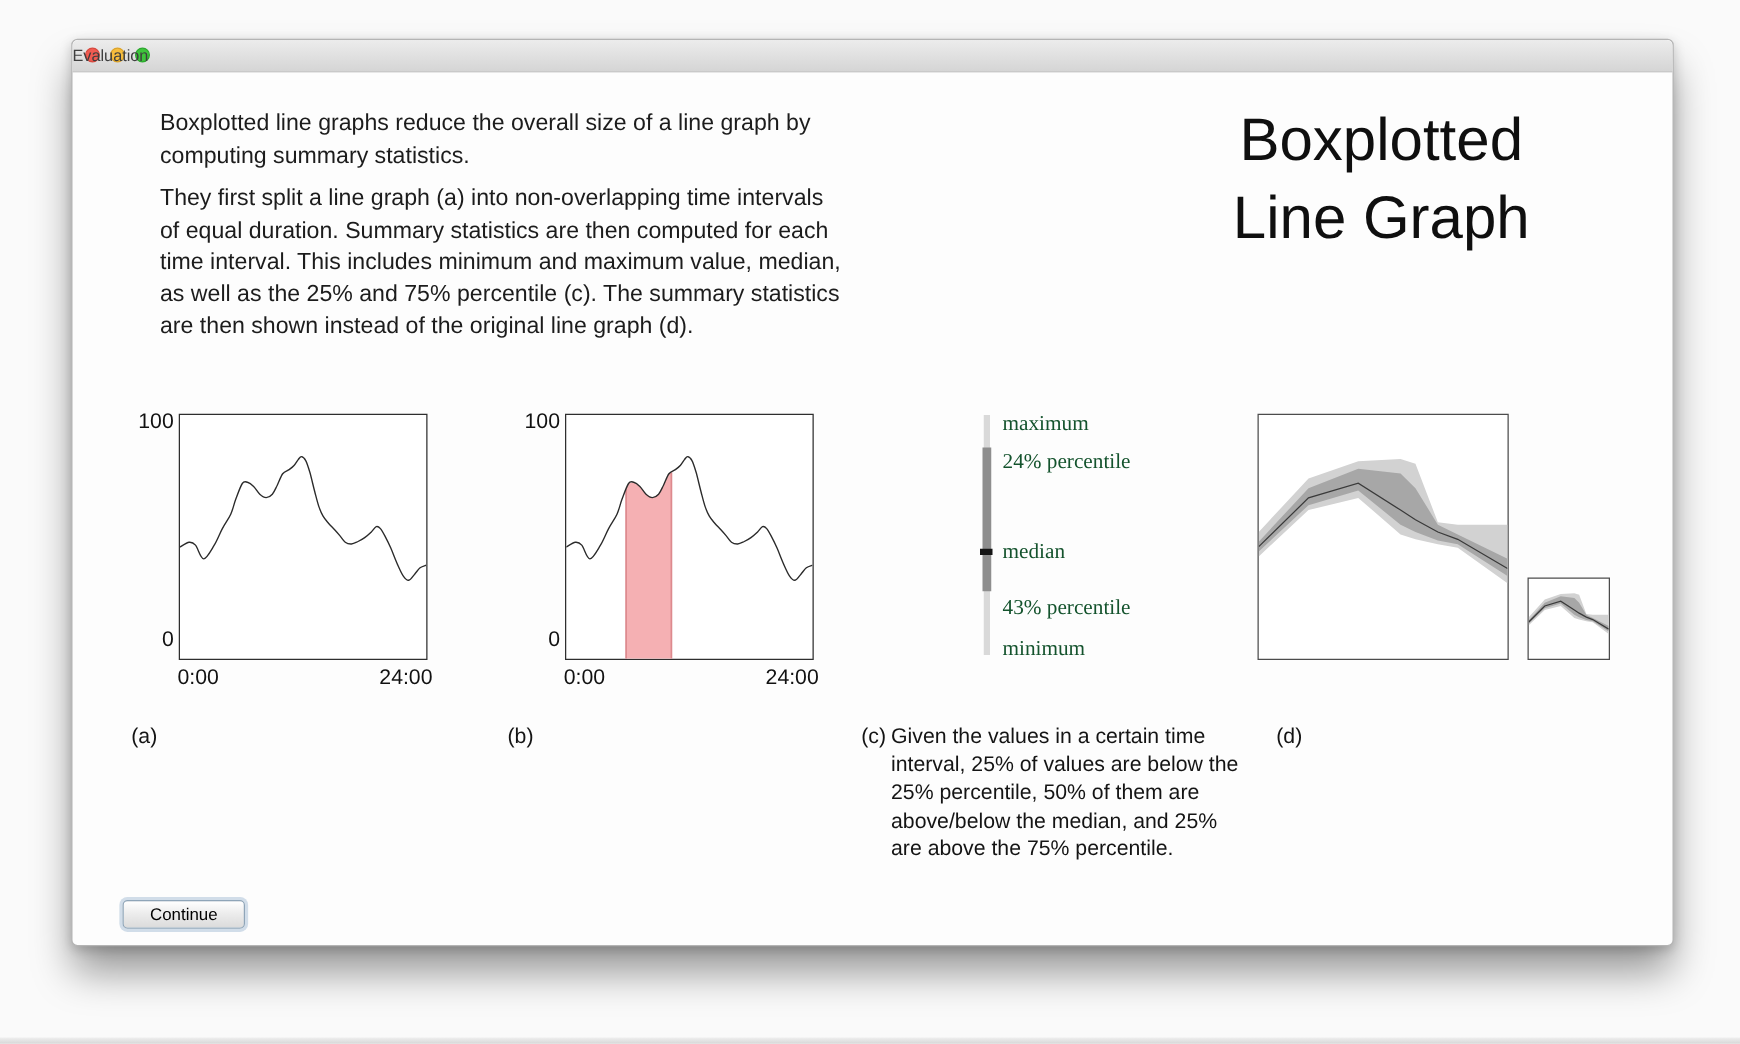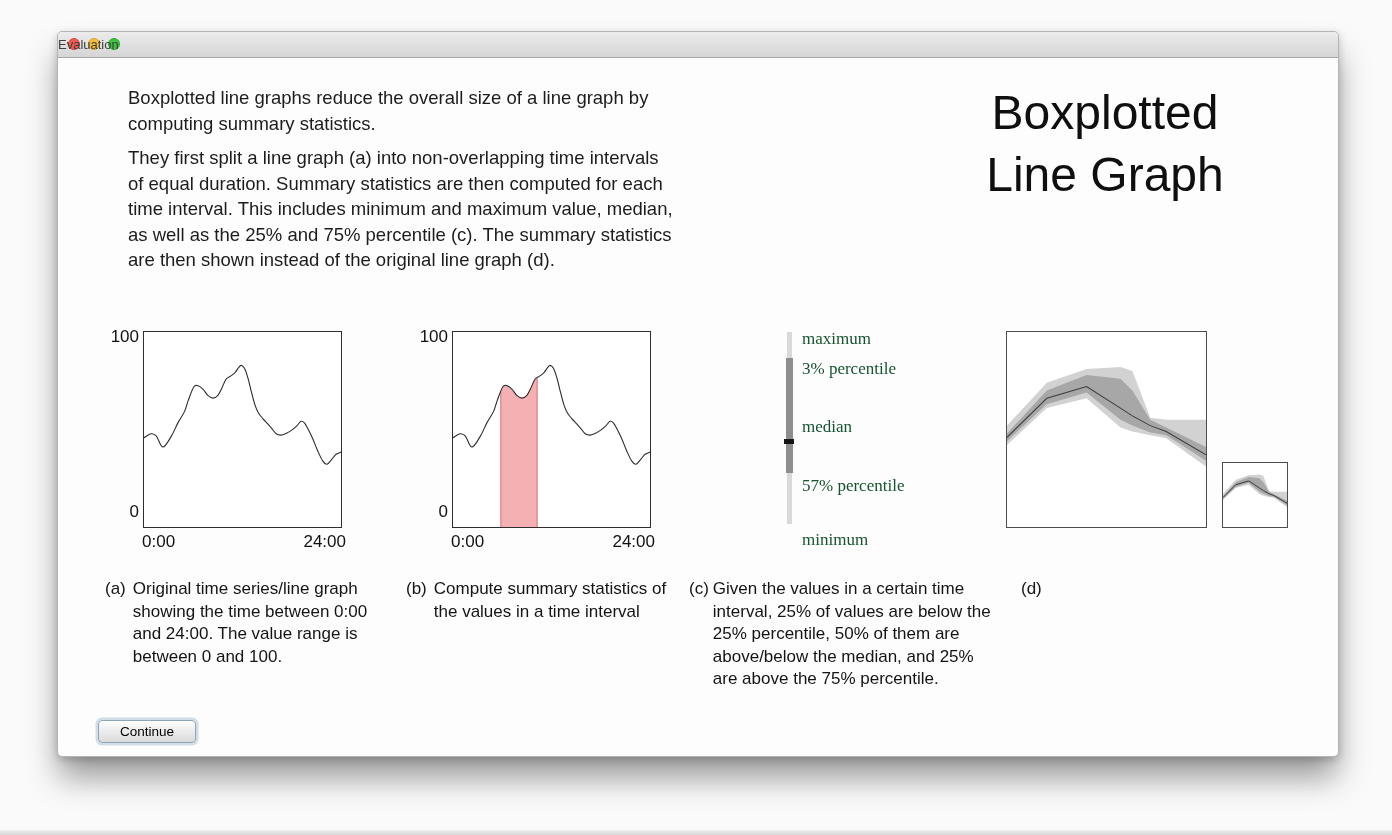--- a/index.html
+++ b/index.html
@@ -47,21 +47,21 @@
   #b-y0{left:338px;top:471px;width:52px;text-align:right}
   #b-x0{left:393px;top:501px}
   #b-x1{left:537px;top:501px;width:60px;text-align:right}
   
   .lgbar{position:absolute}
   #lg-light{left:729px;top:300px;width:5px;height:192px;background:#d9d9d9}
   #lg-dark{left:728px;top:326px;width:7px;height:115px;background:#8e8e8e}
   #lg-tick{left:726px;top:407px;width:10px;height:5px;background:#151515}
   .lglabel{position:absolute;left:744px;height:20px;line-height:20px;
     font-family:"Liberation Serif","DejaVu Serif",serif;font-size:17px;color:#14532d}
-  #lgl-max{top:297px}#lgl-75{top:327px}#lgl-med{top:385px}#lgl-25{top:444px}#lgl-min{top:498px}
+  #lgl-max{top:297px}#lgl-75{top:327px}#lgl-med{top:399px}#lgl-25{top:444px}#lgl-min{top:477px}
   
   .caption{position:absolute;top:546px;display:flex;font-size:17px;line-height:22.5px;color:#141414}
   .caption .cl{flex:none;margin-right:7px}
   .caption .ct{white-space:pre-line}
   #cap-a{left:47px}
   #cap-b{left:348px}
   #cap-c{left:631px}#cap-c .cl{margin-right:4px}
   #cap-d{left:963px}#cap-d .cl{margin-right:4px}
   
   .continue{position:absolute;left:40px;top:688px;min-width:87px;height:23px;
@@ -117,51 +117,45 @@
   </div>
   <div class="tick" id="b-y1">100</div>
   <div class="tick" id="b-y0">0</div>
   <div class="tick" id="b-x0">0:00</div>
   <div class="tick" id="b-x1">24:00</div>
 
   <div class="lgbar" id="lg-light"></div>
   <div class="lgbar" id="lg-dark"></div>
   <div class="lgbar" id="lg-tick"></div>
   <div class="lglabel" id="lgl-max">maximum</div>
-  <div class="lglabel" id="lgl-75">3% percentile</div>
+  <div class="lglabel" id="lgl-75">24% percentile</div>
   <div class="lglabel" id="lgl-med">median</div>
-  <div class="lglabel" id="lgl-25">57% percentile</div>
+  <div class="lglabel" id="lgl-25">43% percentile</div>
   <div class="lglabel" id="lgl-min">minimum</div>
 
   <div class="plotbox" id="fig-d">
     <svg id="fig-d-svg" viewBox="0 0 100 100" preserveAspectRatio="none">
         <polygon points="0,48 20,26 40,19 57,18 63,20 72,44 80,45 100,45 100,69 80,54.5 72,53 63,51 57,49 40,34 20,39 0,58" fill="#d2d2d2" stroke="none"></polygon>
         <polygon points="0,52 20,30 40,22 57,24 63,30 72,45 80,49 100,59 100,66 80,53 72,51.5 63,48 57,45 40,31 20,37 0,56" fill="#a7a7a7" stroke="none"></polygon>
         <polyline points="0,54 20,34 40,28 57,39 63,43 72,48 80,51 100,63" fill="none" stroke="#3a3a3a" stroke-width="1" vector-effect="non-scaling-stroke"></polyline>
       </svg>
   </div>
   <div class="plotbox" id="fig-d-small">
     <svg id="fig-d-small-svg" viewBox="0 0 100 100" preserveAspectRatio="none">
         <polygon points="0,48 20,26 40,19 57,18 63,20 72,44 80,45 100,45 100,69 80,54.5 72,53 63,51 57,49 40,34 20,39 0,58" fill="#d2d2d2" stroke="none"></polygon>
         <polygon points="0,52 20,30 40,22 57,24 63,30 72,45 80,49 100,59 100,66 80,53 72,51.5 63,48 57,45 40,31 20,37 0,56" fill="#a7a7a7" stroke="none"></polygon>
         <polyline points="0,54 20,34 40,28 57,39 63,43 72,48 80,51 100,63" fill="none" stroke="#3a3a3a" stroke-width="1" vector-effect="non-scaling-stroke"></polyline>
       </svg>
   </div>
 
   <div class="caption" id="cap-a">
     <span class="cl">(a)</span>
-    <span class="ct">Original time series/line graph
-showing the time between 0:00
-and 24:00. The value range is
-between 0 and 100.</span>
   </div>
   <div class="caption" id="cap-b">
     <span class="cl">(b)</span>
-    <span class="ct">Compute summary statistics of
-the values in a time interval</span>
   </div>
   <div class="caption" id="cap-c">
     <span class="cl">(c)</span>
     <span class="ct">Given the values in a certain time
 interval, 25% of values are below the
 25% percentile, 50% of them are
 above/below the median, and 25%
 are above the 75% percentile.</span>
   </div>
   <div class="caption" id="cap-d">

